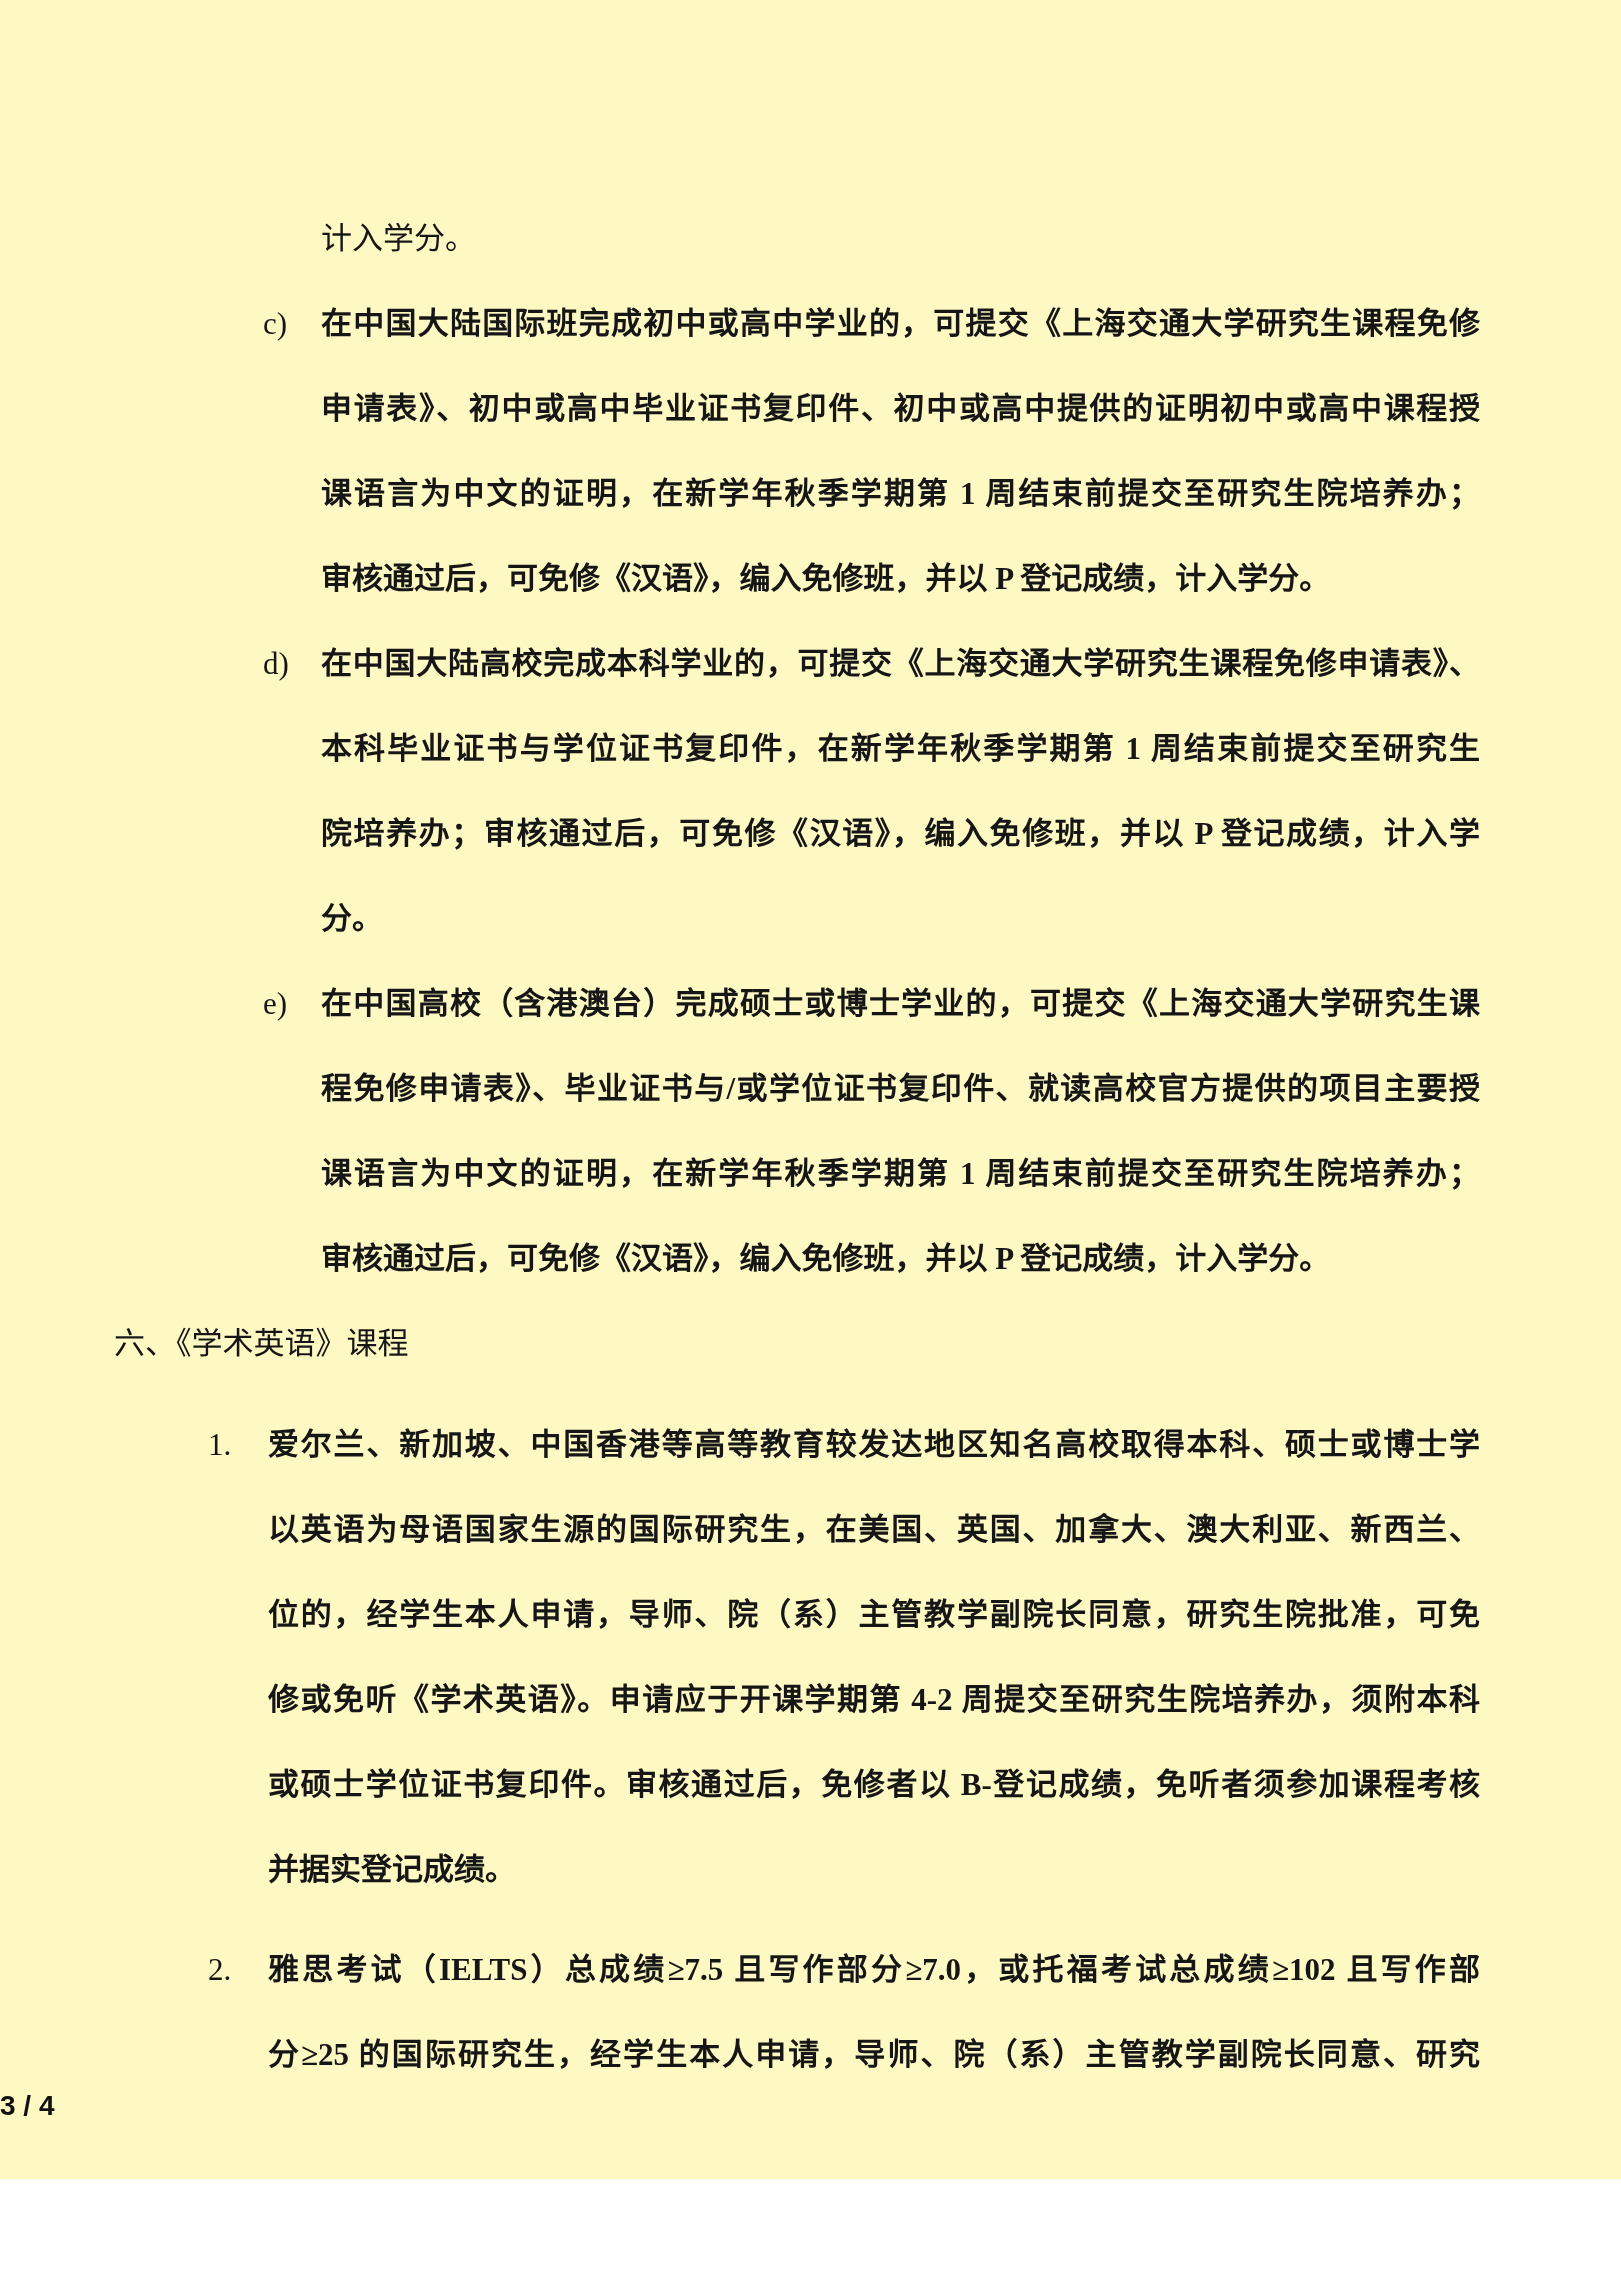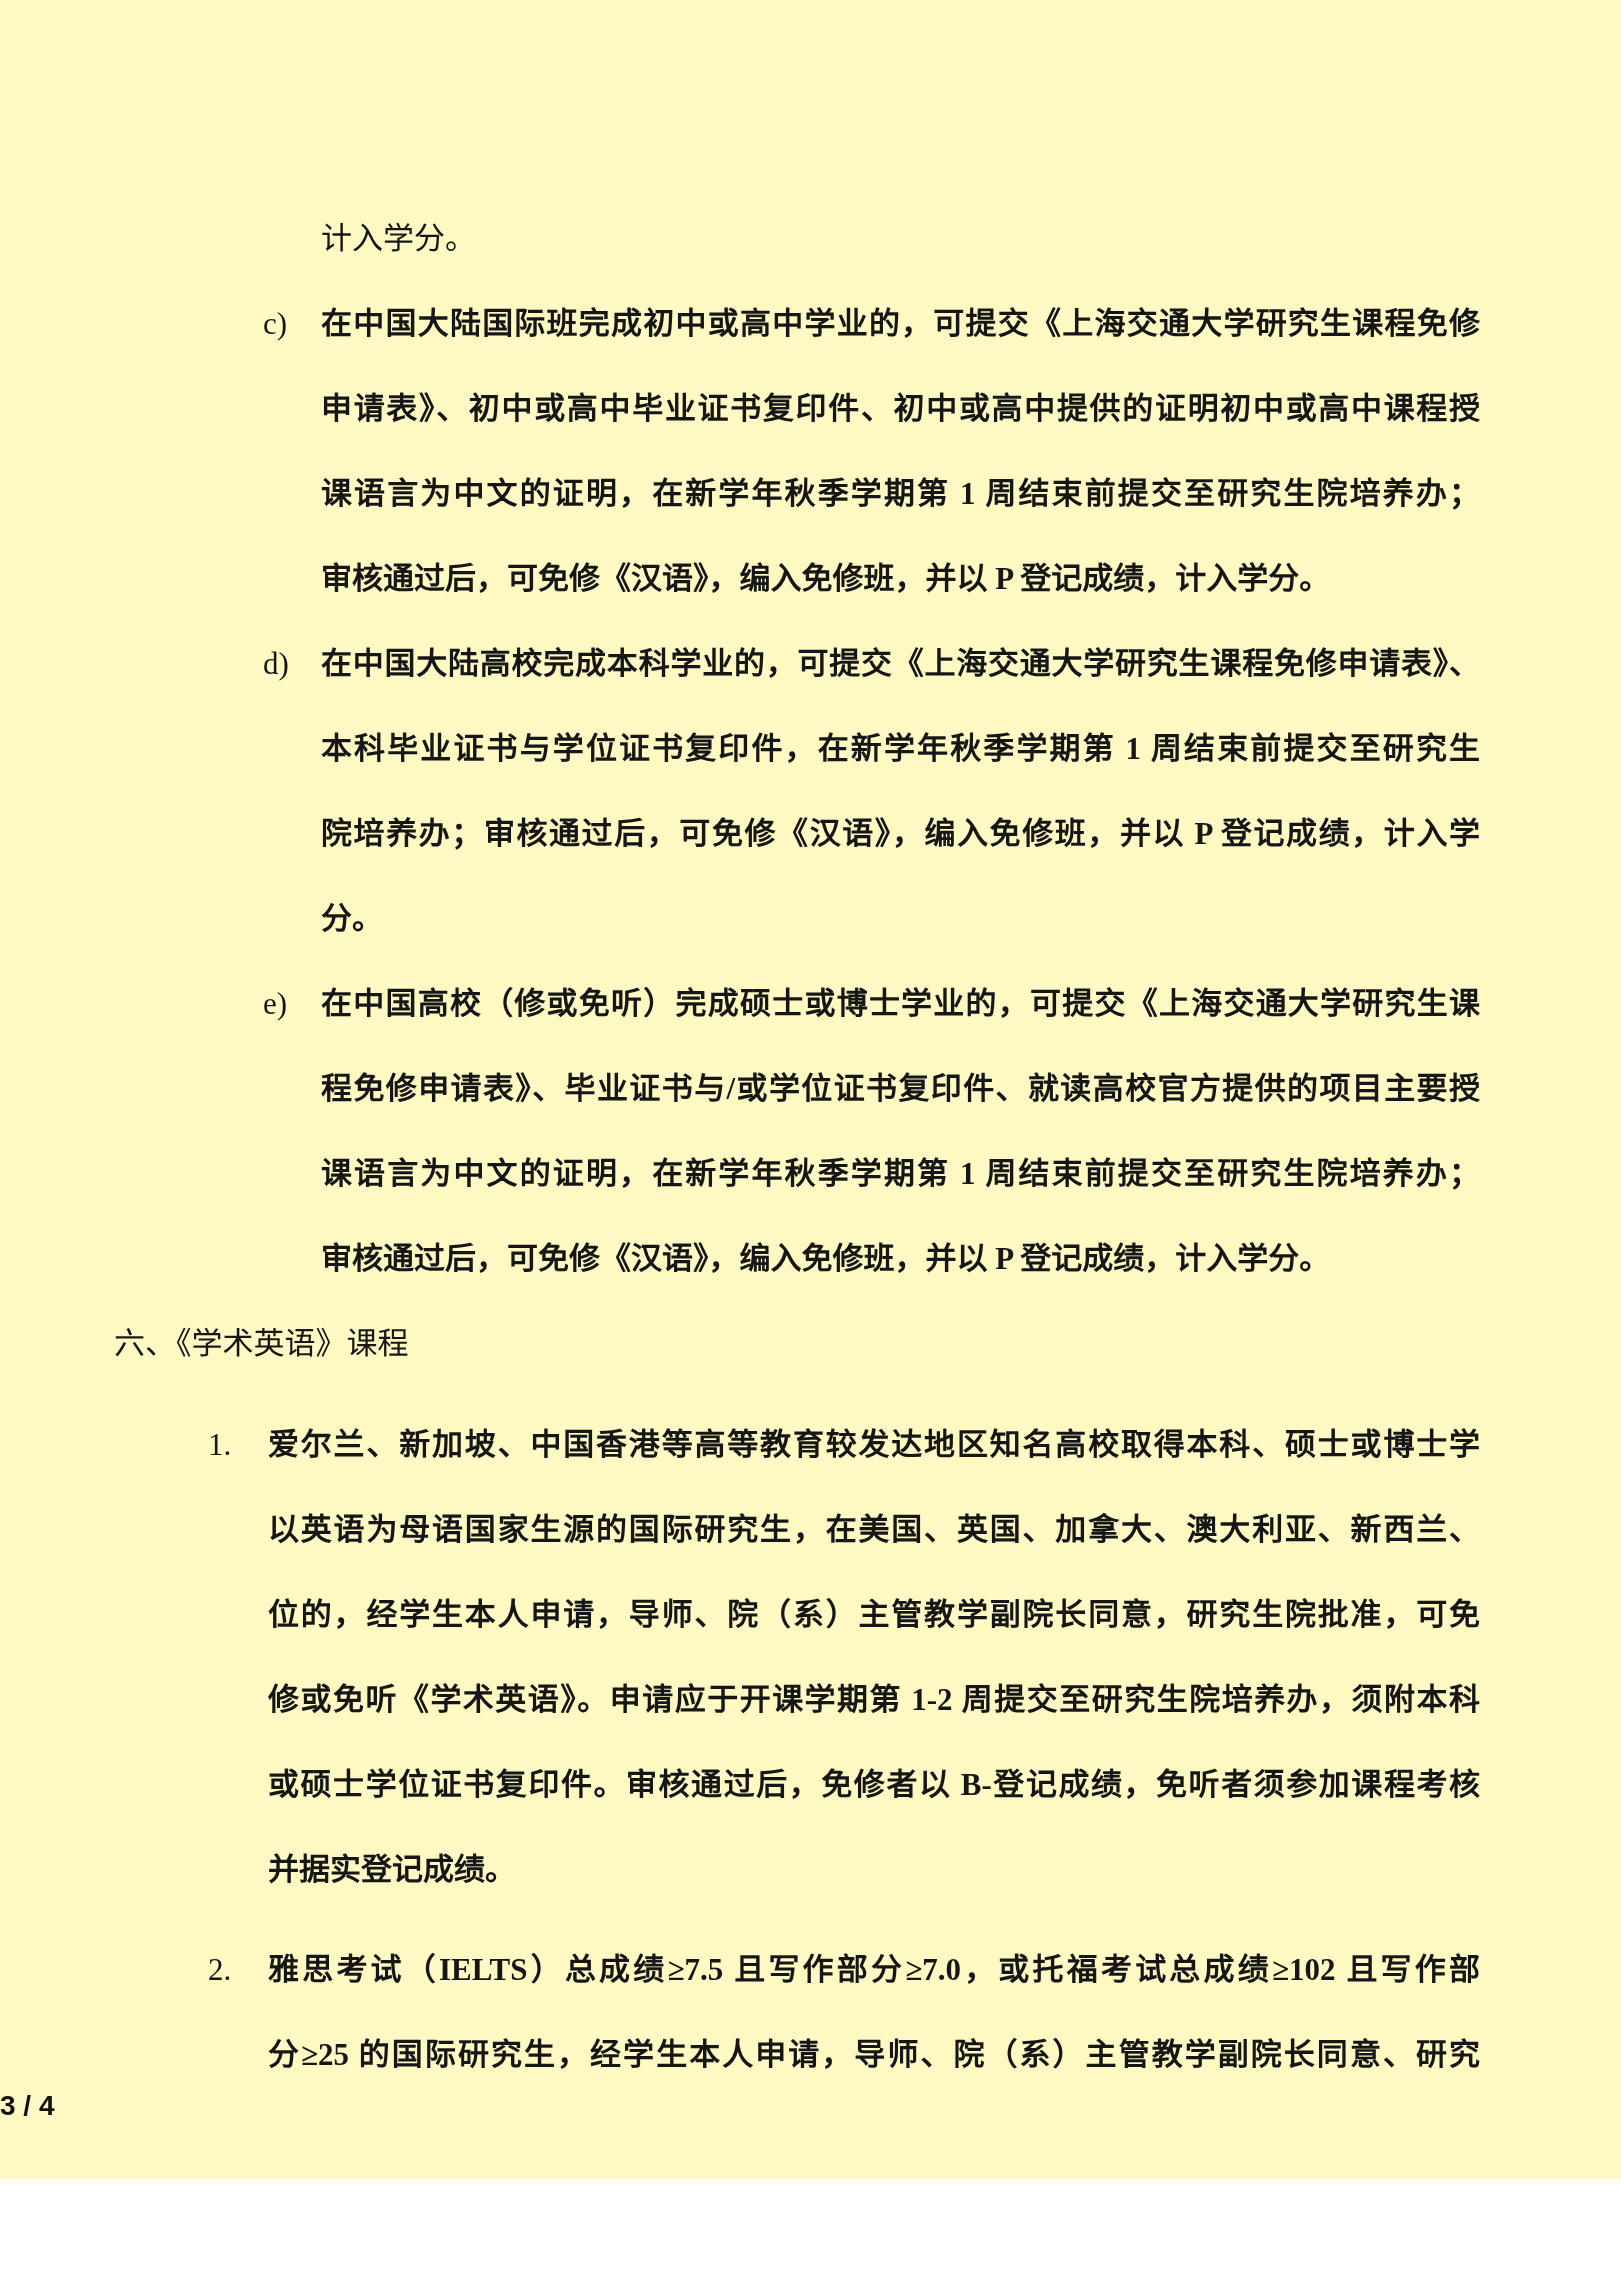--- a/index.html
+++ b/index.html
@@ -100,36 +100,36 @@
         <div class="line">在中国大陆高校完成本科学业的，可提交《上海交通大学研究生课程免修申请表》、</div>
         <div class="line">本科毕业证书与学位证书复印件，在新学年秋季学期第 1 周结束前提交至研究生</div>
         <div class="line">院培养办；审核通过后，可免修《汉语》，编入免修班，并以 P 登记成绩，计入学</div>
         <div class="line last">分。</div>
       </div>
     </div>
 
     <div class="item lettered">
       <div class="marker">e)</div>
       <div class="body">
-        <div class="line">在中国高校（修或免听）完成硕士或博士学业的，可提交《上海交通大学研究生课</div>
+        <div class="line">在中国高校（含港澳台）完成硕士或博士学业的，可提交《上海交通大学研究生课</div>
         <div class="line">程免修申请表》、毕业证书与/或学位证书复印件、就读高校官方提供的项目主要授</div>
         <div class="line">课语言为中文的证明，在新学年秋季学期第 1 周结束前提交至研究生院培养办；</div>
         <div class="line last">审核通过后，可免修《汉语》，编入免修班，并以 P 登记成绩，计入学分。</div>
       </div>
     </div>
 
     <div class="section-heading">六、《学术英语》课程</div>
 
     <div class="item numbered">
       <div class="marker">1.</div>
       <div class="body">
         <div class="line">爱尔兰、新加坡、中国香港等高等教育较发达地区知名高校取得本科、硕士或博士学</div>
         <div class="line">以英语为母语国家生源的国际研究生，在美国、英国、加拿大、澳大利亚、新西兰、</div>
         <div class="line">位的，经学生本人申请，导师、院（系）主管教学副院长同意，研究生院批准，可免</div>
-        <div class="line">修或免听《学术英语》。申请应于开课学期第 1-2 周提交至研究生院培养办，须附本科</div>
+        <div class="line">修或免听《学术英语》。申请应于开课学期第 4-2 周提交至研究生院培养办，须附本科</div>
         <div class="line">或硕士学位证书复印件。审核通过后，免修者以 B-登记成绩，免听者须参加课程考核</div>
         <div class="line last">并据实登记成绩。</div>
       </div>
     </div>
 
     <div class="item numbered">
       <div class="marker">2.</div>
       <div class="body">
         <div class="line">雅思考试（IELTS）总成绩≥7.5 且写作部分≥7.0，或托福考试总成绩≥102 且写作部</div>
         <div class="line">分≥25 的国际研究生，经学生本人申请，导师、院（系）主管教学副院长同意、研究</div>

